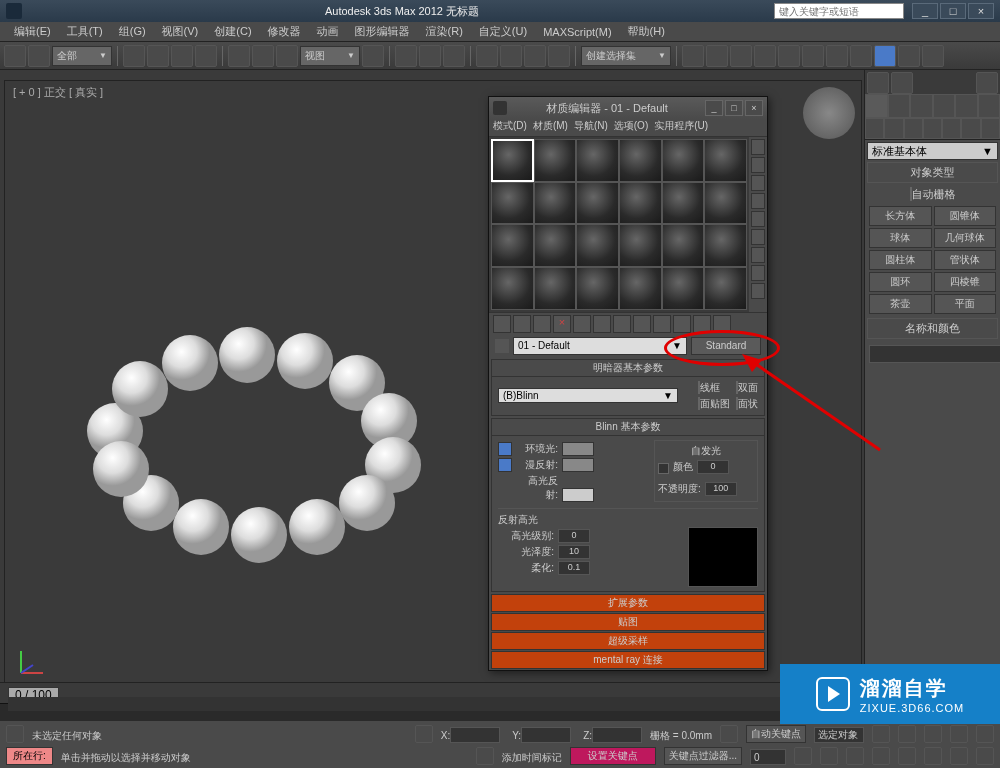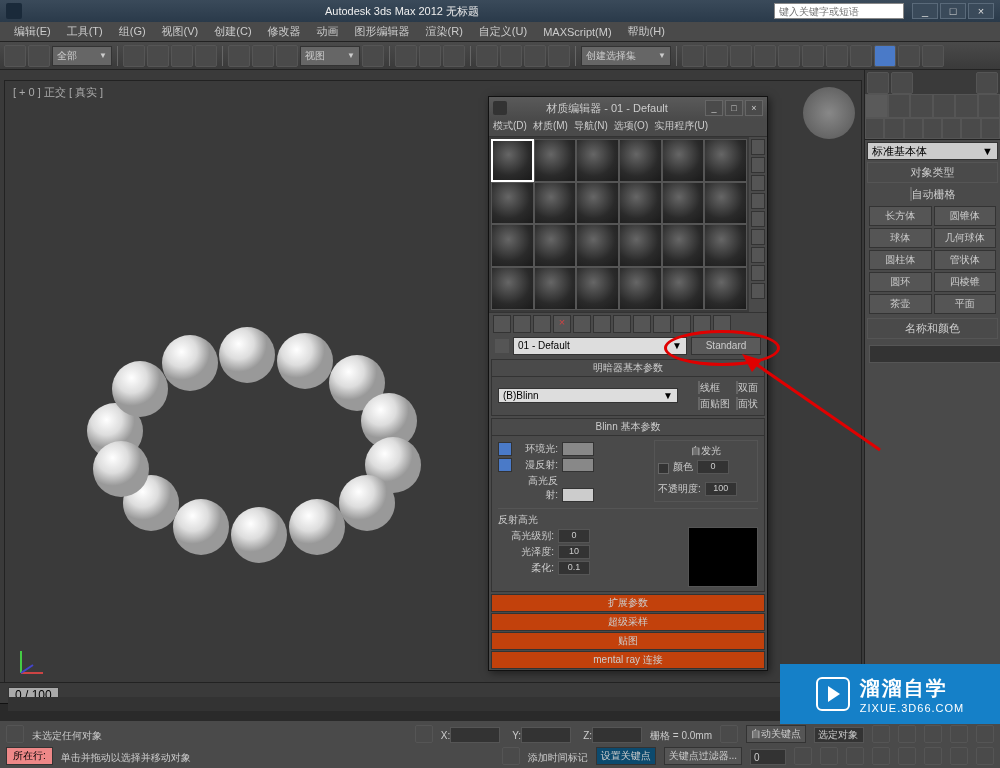--- a/index.html
+++ b/index.html
@@ -387,22 +387,22 @@
           </div>
         <div class="paramrow">
             <label style="width:56px">柔化:</label>
             <div class="spin">0.1</div>
           </div>
         <div style="clear:both"></div>
       </div>
     </div>
   </div>
   <div class="closedroll">扩展参数</div>
+  <div class="closedroll">贴图</div>
   <div class="closedroll">超级采样</div>
-  <div class="closedroll">贴图</div>
   <div class="closedroll">mental ray 连接</div>
 </div>
 
 <div class="circle-anno annotation"></div>
 <svg class="annotation" style="top:350px; left:740px; width:160px; height:120px">
   <line x1="10" y1="10" x2="140" y2="100" stroke="#e00000" stroke-width="3"></line>
   <polygon points="2,4 22,10 12,22" fill="#e00000"></polygon>
 </svg>
 
 <div class="bottombar">
@@ -428,21 +428,21 @@
     <div class="tbtn" style="width:18px;height:18px"></div>
     <div class="tbtn" style="width:18px;height:18px"></div>
     <div class="tbtn" style="width:18px;height:18px"></div>
     <div class="tbtn" style="width:18px;height:18px"></div>
   </div>
   <div class="statusrow">
     <span class="hotbtn">所在行:</span>
     <div style="flex:1">单击并拖动以选择并移动对象</div>
     <div class="tbtn" style="width:18px;height:18px"></div>
     <span>添加时间标记</span>
-    <span style="background:#0c4a6e;padding:1px 4px;border:1px solid #333">设置关键点</span>
+    <span style="background:#be185d;padding:1px 17px;border:1px solid #333">设置关键点</span>
     <span style="background:#555;padding:1px 4px;border:1px solid #333">关键点过滤器...</span>
     <input style="width: 36px;" value="0">
     <div class="tbtn" style="width:18px;height:18px"></div>
     <div class="tbtn" style="width:18px;height:18px"></div>
     <div class="tbtn" style="width:18px;height:18px"></div>
     <div class="tbtn" style="width:18px;height:18px"></div>
     <div class="tbtn" style="width:18px;height:18px"></div>
     <div class="tbtn" style="width:18px;height:18px"></div>
     <div class="tbtn" style="width:18px;height:18px"></div>
     <div class="tbtn" style="width:18px;height:18px"></div>

